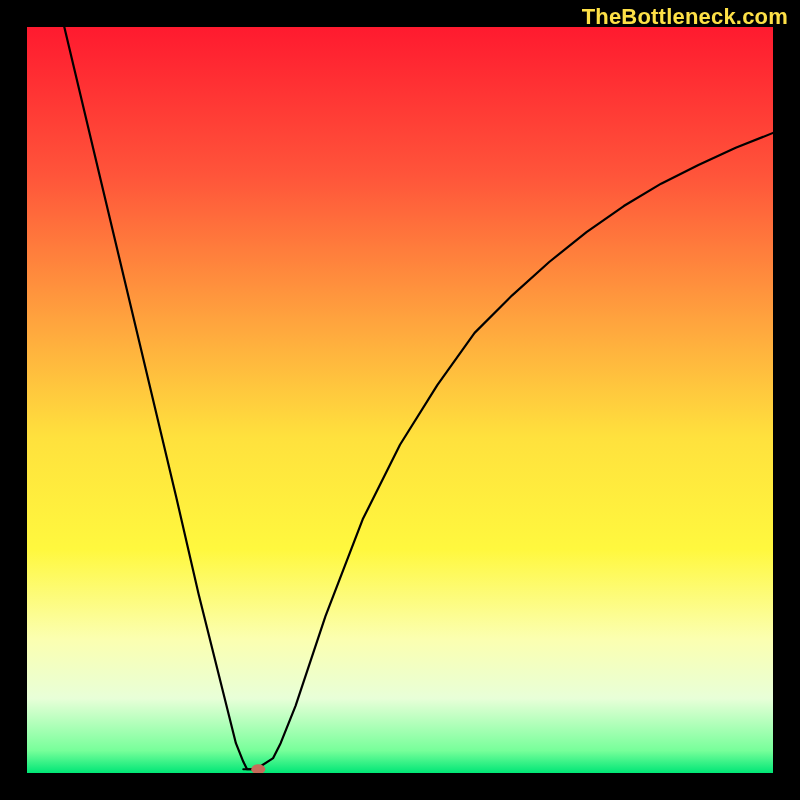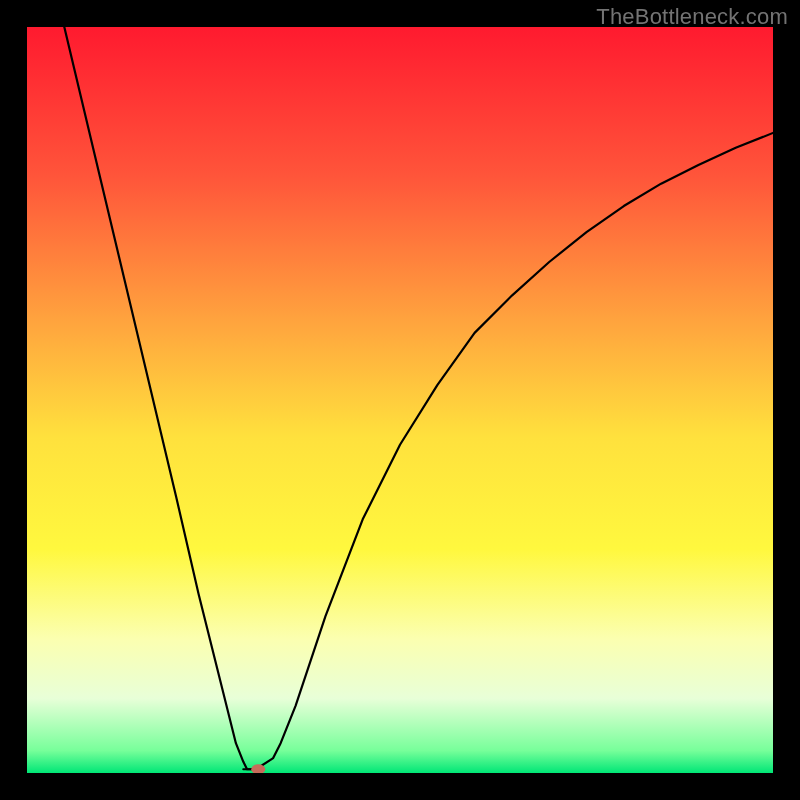--- a/index.html
+++ b/index.html
@@ -22,23 +22,23 @@
     left: 27px;
     top: 27px;
     width: 746px;
     height: 746px;
     overflow: hidden;
   }
   .watermark {
     position: absolute;
     top: 4px;
     right: 12px;
-    color: #737373;
+    color: #fde047;
     font-size: 22px;
-    font-weight: 400;
+    font-weight: 700;
     letter-spacing: 0.2px;
     user-select: none;
   }
   svg { display: block; }
 </style>
 </head>
 <body>
 
 <div class="frame">
 

